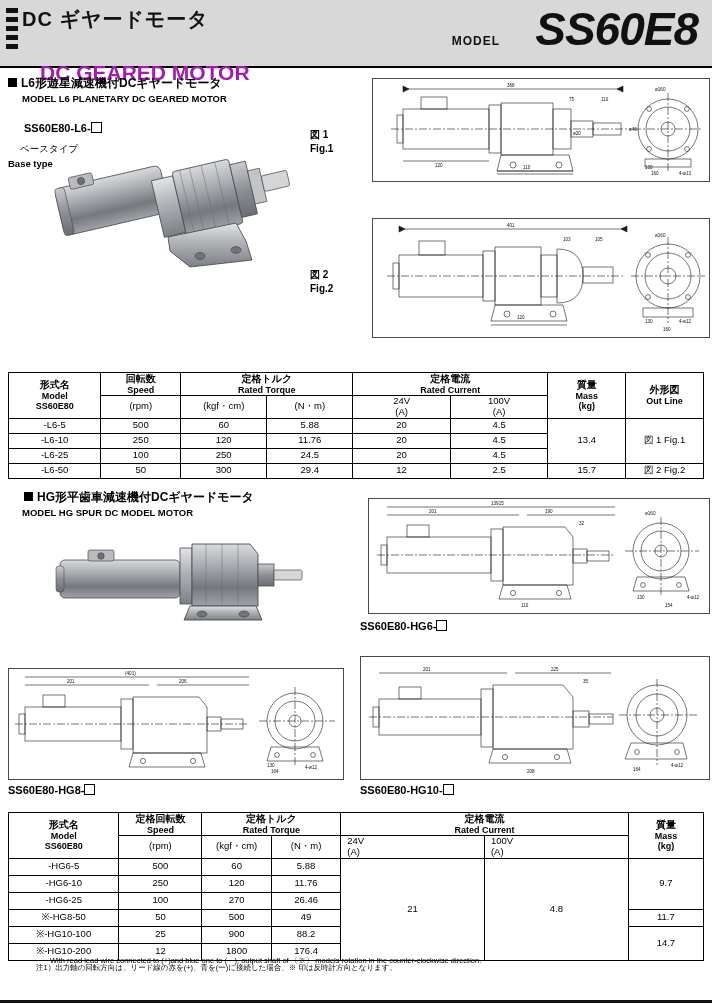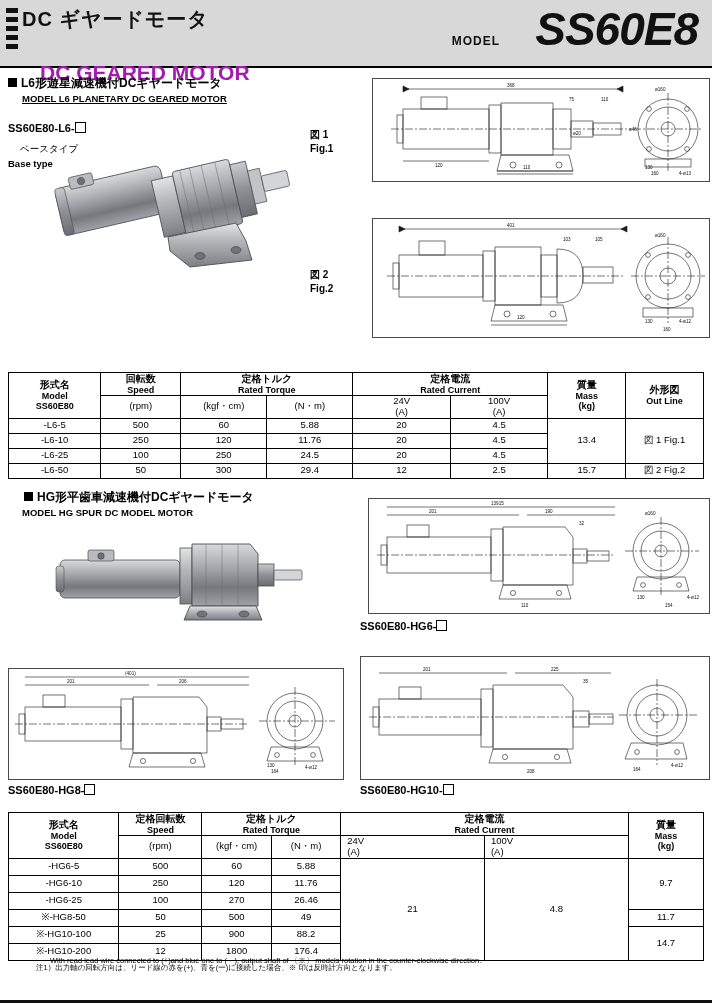--- a/index.html
+++ b/index.html
@@ -91,23 +91,23 @@
       <div class="hdr-jp">DC ギヤードモータ</div>
       <div class="hdr-en">DC GEARED MOTOR</div>
       <div class="hdr-model-label">MODEL</div>
       <div class="hdr-model">SS60E8</div>
     </div>
   </div>
 
   <div class="sect-title" style="left:8px;top:75px;">
     <span class="sq"></span><span>L6形遊星減速機付DCギヤードモータ</span>
   </div>
-  <div class="sect-sub" style="left:22px;top:93px;text-decoration:underline;">MODEL L6 PLANETARY DC GEARED MOTOR</div>
-
-  <div class="label-bold" style="left:8px;top:122px;">
+  <div class="sect-sub" style="left:22px;top:93px;">MODEL L6 PLANETARY DC GEARED MOTOR</div>
+
+  <div class="label-bold" style="left:24px;top:122px;">
     <span>SS60E80-L6-</span><span class="sqbox"></span>
   </div>
   <div class="label-sm" style="left:8px;top:143px;margin-left:12px;">ベースタイプ</div>
   <div class="label-sm" style="left:8px;top:158px;font-weight:bold;">Base type</div>
 
   <div class="label-sm-b" style="left:310px;top:128px;">図 1</div>
   <div class="label-sm-b" style="left:310px;top:143px;">Fig.1</div>
   <div class="label-sm-b" style="left:310px;top:268px;">図 2</div>
   <div class="label-sm-b" style="left:310px;top:283px;">Fig.2</div>
 

